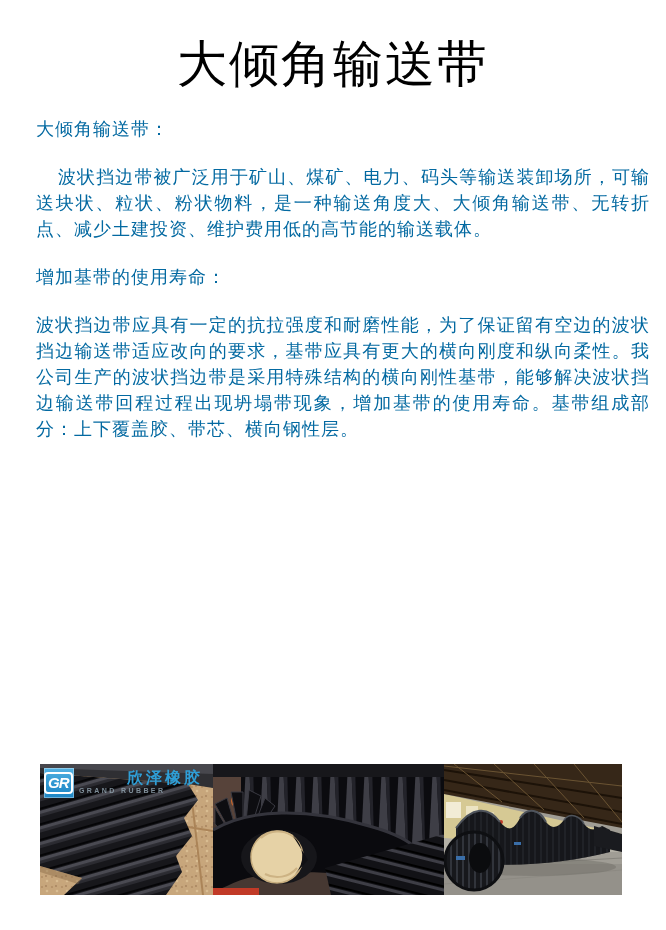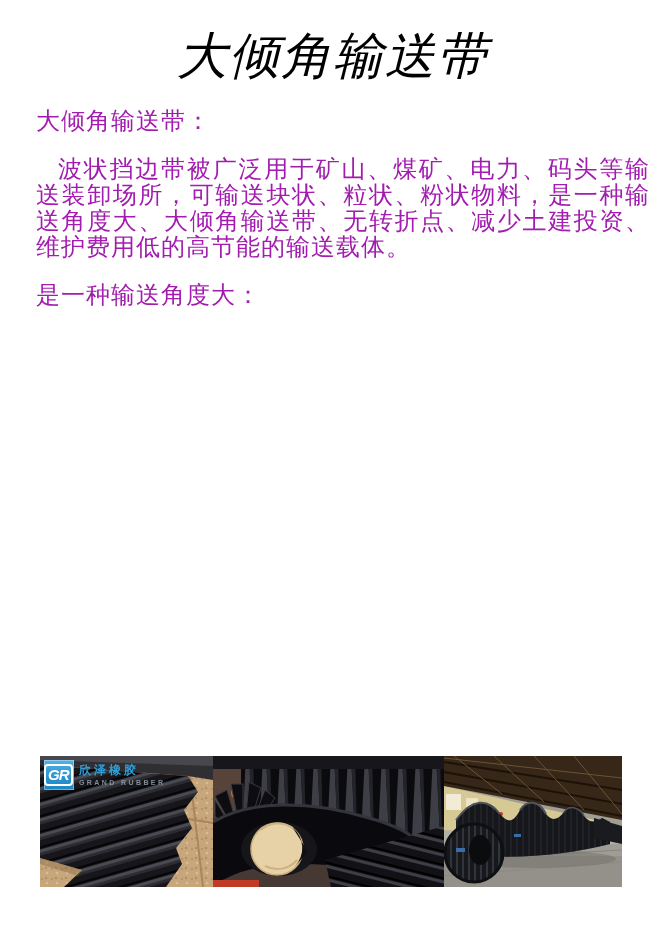--- a/index.html
+++ b/index.html
@@ -4,29 +4,29 @@
 <style>
   html,body{margin:0;padding:0;background:#ffffff;}
   body{
     width:666px;height:930px;overflow:hidden;
     font-family:"Liberation Sans","DejaVu Sans",sans-serif;
     color:#000;
   }
   .page{position:relative;width:666px;height:930px;background:#fff;}
 
   .doc-title{
-    margin:4px;padding-top:22px;
+    margin:12px;padding-top:22px;
     font-size:50px;line-height:60px;font-weight:400;
-    text-align:center;letter-spacing:2px;color:#000;font-style:italic;
+    text-align:center;letter-spacing:2px;color:#000;
   }
 
   .body-text{
     margin:22px 16px 0 36px;
-    font-size:24px;line-height:26px;letter-spacing:1px;
-    text-align:justify;color:#a21caf;
+    font-size:18px;line-height:26px;letter-spacing:1px;
+    text-align:justify;color:#0369a1;
     word-break:break-all;
   }
   .body-text.indent{text-indent:22px;}
 
   .photo-row{
     position:absolute;left:40px;top:752px;height:131px;
     display:flex;align-items:flex-start;
   }
   figure.photo{margin:0;position:relative;height:131px;overflow:hidden;background:#111;}
   .photo1{width:173px;margin-right:5px;}
@@ -48,43 +48,44 @@
   }
   .logo-mark .gr{
     display:inline-block;
     color:#fff;font-weight:bold;font-style:italic;
     font-size:15px;line-height:15px;letter-spacing:-1px;
     border:2px solid #fff;border-radius:4px;
     padding:1px 2px 2px 2px;
   }
   .logo-text{margin-left:5px;padding-top:2px;}
   .logo-cn{
-    color:#2f9ed6;font-size:12px;font-weight:bold;
-    letter-spacing:3px;line-height:16px;white-space:nowrap;
+    color:#2f9ed6;font-size:16px;font-weight:bold;
+    letter-spacing:3px;line-height:16px;white-space:nowrap;margin-left:48px;
   }
   .logo-en{
     color:#90a2ae;font-size:7px;font-weight:bold;
     letter-spacing:2.4px;line-height:9px;white-space:nowrap;opacity:.85;
   }
 </style>
 </head>
 <body>
 
 <div class="page">
 
   <h1 class="doc-title">大倾角输送带</h1>
 
   <p class="body-text">大倾角输送带：</p>
 
 
   <p class="body-text indent">波状挡边带被广泛用于矿山、煤矿、电力、码头等输送装卸场所，可输送块状、粒状、粉状物料，是一种输送角度大、大倾角输送带、无转折点、减少土建投资、维护费用低的高节能的输送载体。</p>
 
-  <p class="body-text">是一种输送角度大：</p>
-
-
+  <p class="body-text">增加基带的使用寿命：</p>
+
+
+  <p class="body-text">波状挡边带应具有一定的抗拉强度和耐磨性能，为了保证留有空边的波状挡边输送带适应改向的要求，基带应具有更大的横向刚度和纵向柔性。我公司生产的波状挡边带是采用特殊结构的横向刚性基带，能够解决波状挡边输送带回程过程出现坍塌带现象，增加基带的使用寿命。基带组成部分：上下覆盖胶、带芯、横向钢性层。</p>
 
   <div class="photo-row">
 
     <figure class="photo photo1">
       <svg viewBox="0 0 173 131" preserveAspectRatio="none">
         <defs>
           <pattern id="p1tan" width="10" height="10" patternUnits="userSpaceOnUse">
             <rect width="10" height="10" fill="#c7a67c"></rect>
             <circle cx="2" cy="3" r="1.1" fill="#b28e66"></circle>
             <circle cx="7" cy="7" r="1.3" fill="#d9bd92"></circle>

